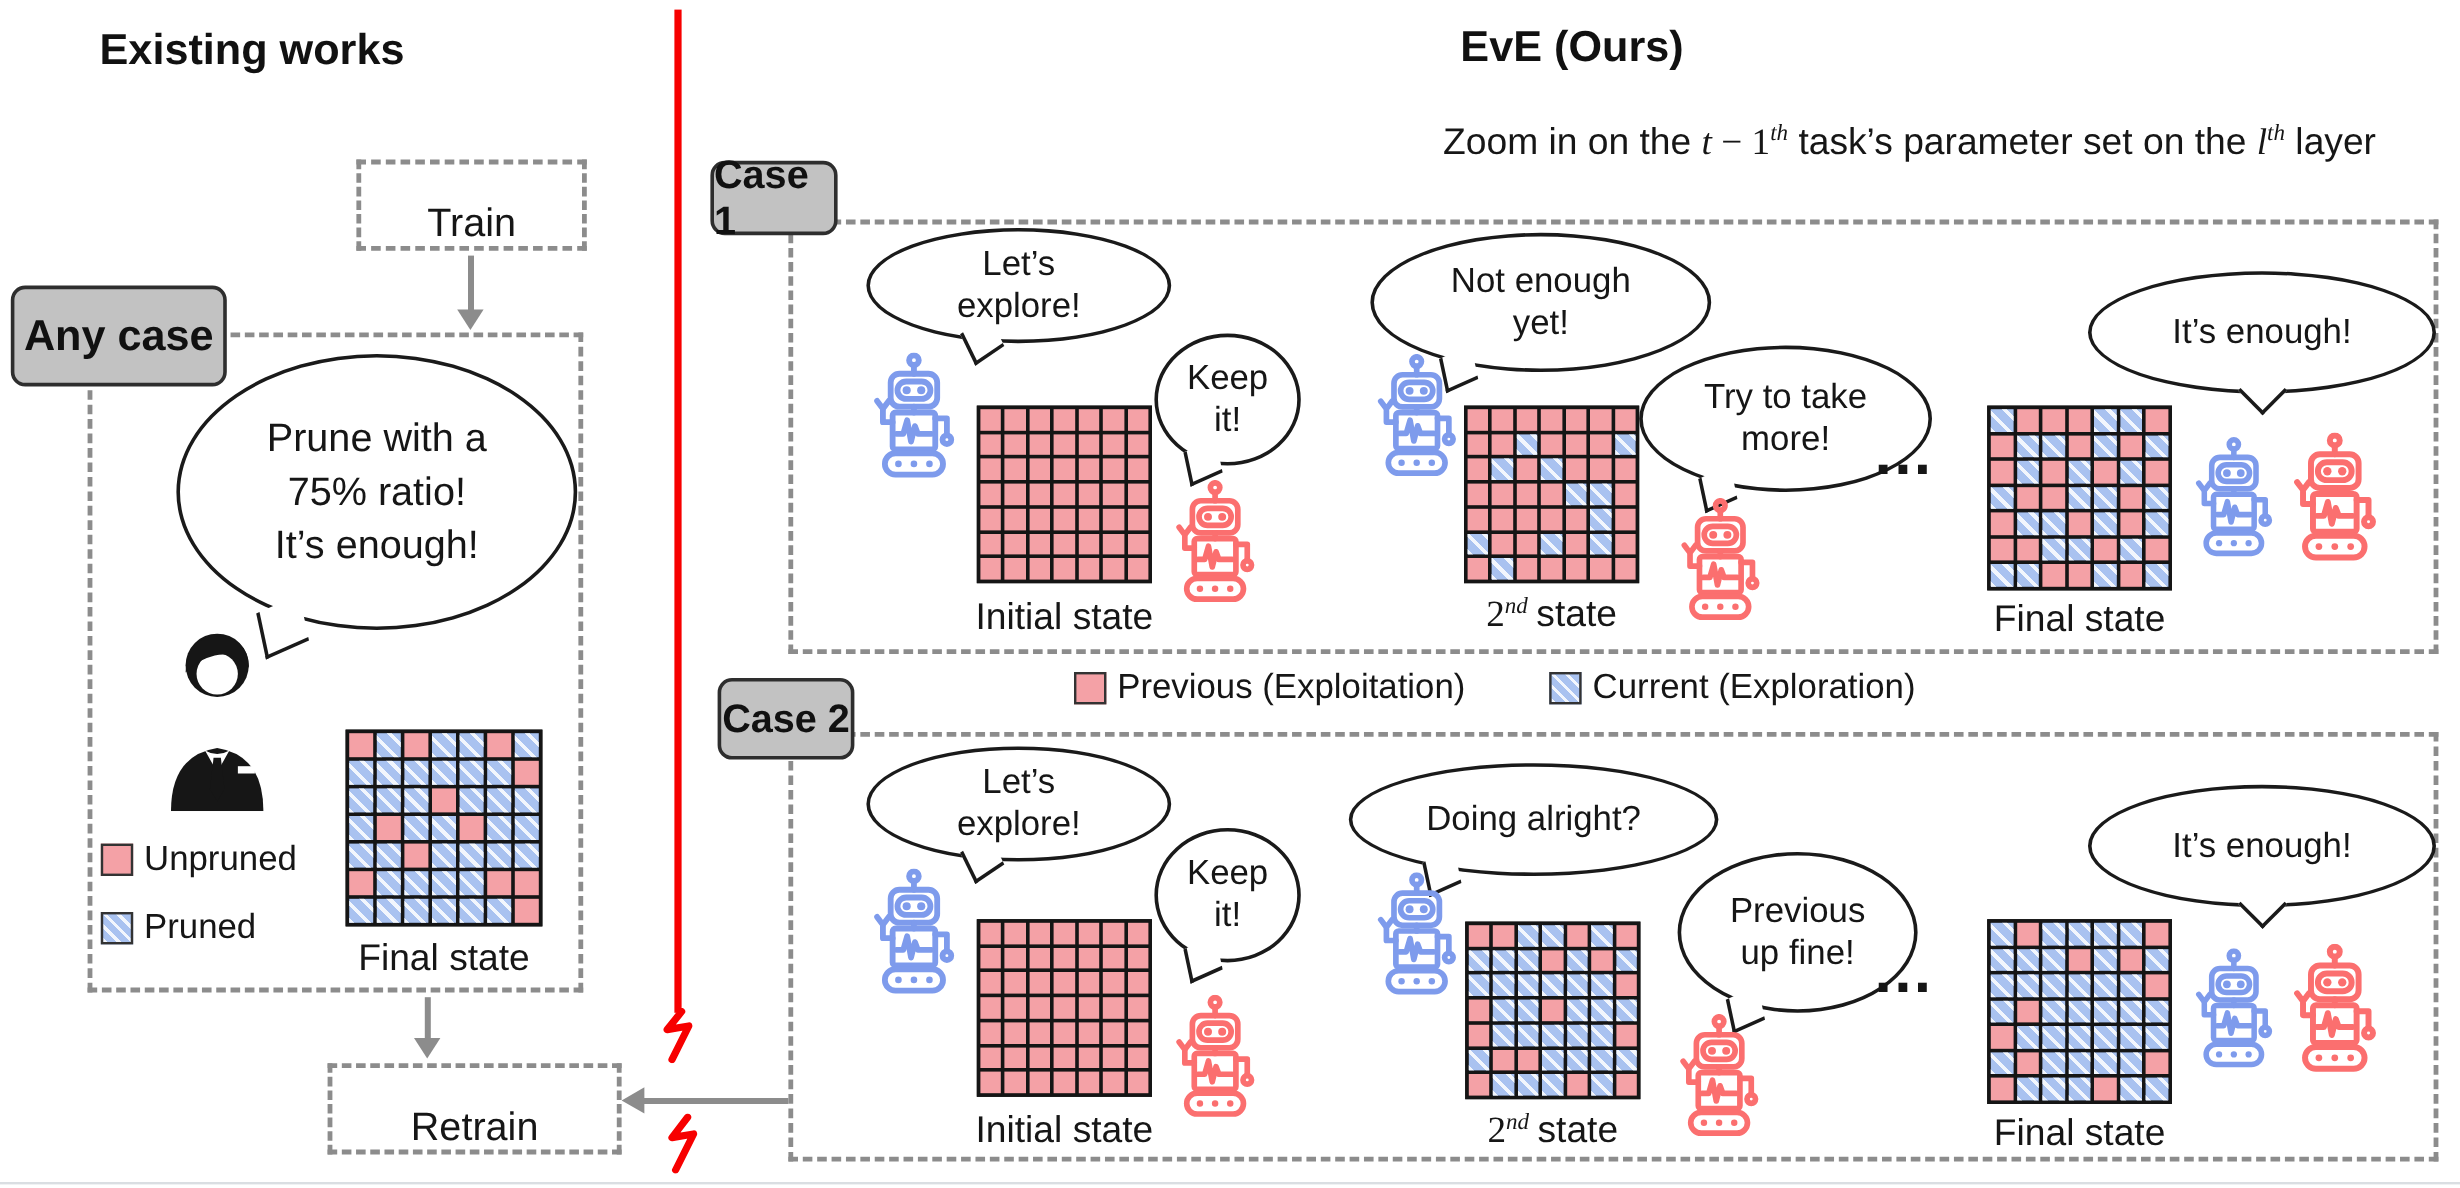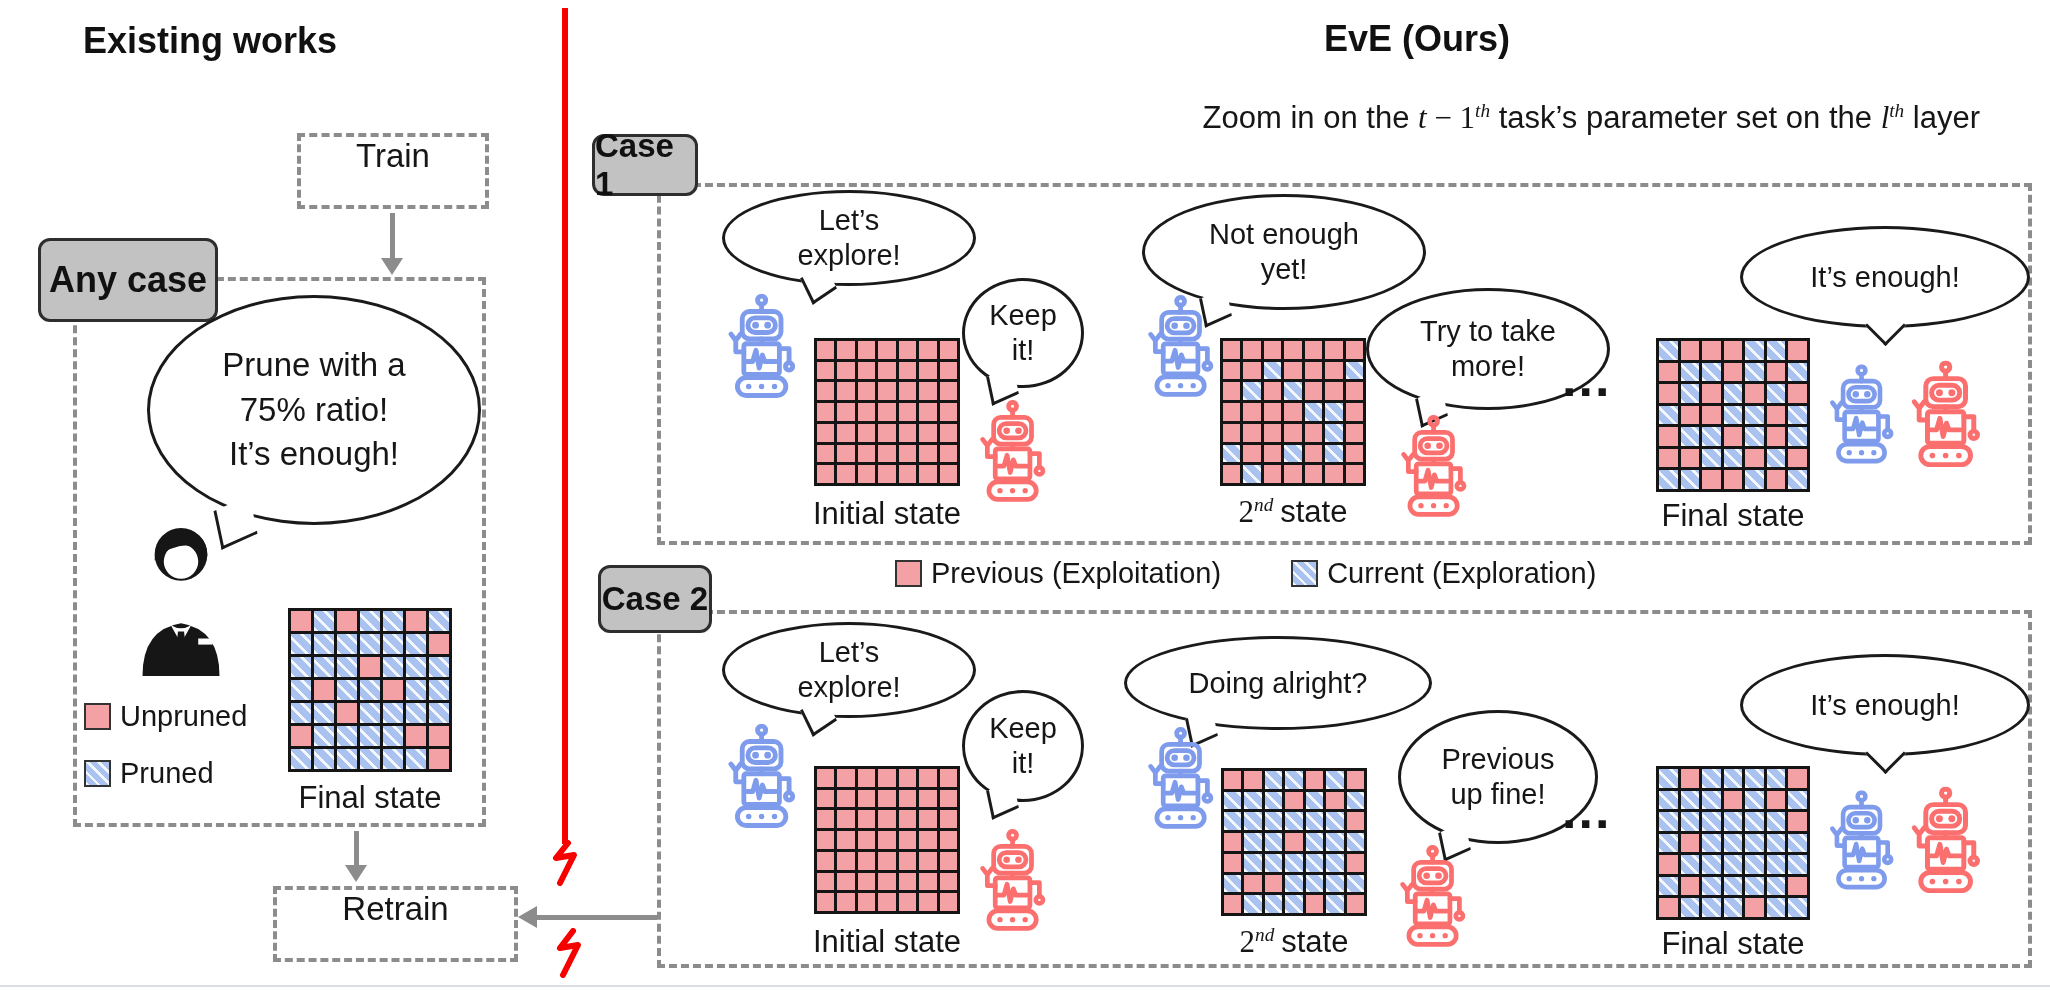--- a/index.html
+++ b/index.html
@@ -11,21 +11,21 @@
   .panel-title{font-size:36px;font-weight:bold;text-align:center;color:#111;}
 
   
   .dash-box{border:4px dashed var(--dash-gray,#8c8c8c);background:transparent;}
 
   
   .tag{background:var(--tag-gray,#c2c2c2);border:3.5px solid #2e2e2e;border-radius:12px;
        display:flex;align-items:center;justify-content:center;font-weight:bold;color:#111;}
 
   
-  .node{border:4px dashed var(--dash-gray,#8c8c8c);display:flex;align-items:flex-start;justify-content:center;
+  .node{border:4px dashed var(--dash-gray,#8c8c8c);display:flex;align-items:flex-end;justify-content:center;
         font-size:33px;color:#161616;background:#fff;}
 
   
   .bubble{border:3.5px solid #1a1a1a;border-radius:50%;background:#fff;
           display:flex;flex-direction:column;align-items:center;justify-content:center;
           font-size:29px;line-height:1.2;text-align:center;color:#161616;}
   .bubble .tail{position:absolute;width:26px;height:26px;background:#fff;
           border-right:3.5px solid #1a1a1a;border-bottom:3.5px solid #1a1a1a;bottom:-15px;}
   .tail.t-left{left:20%;transform:rotate(72deg) skew(6deg,6deg);}
   .tail.t-midleft{left:32%;transform:rotate(60deg) skew(4deg,4deg);}
@@ -111,21 +111,21 @@
 
   <div class="abs node" style="left:297px;top:133px;width:192px;height:76px;">
     <span>Train</span>
   </div>
 
   <div class="abs aline" style="left:390px;top:213px;width:5px;height:46px;"></div>
   <div class="abs ah-down" style="left:381px;top:258px;"></div>
 
   <div class="abs dash-box" style="left:73px;top:277px;width:413px;height:550px;"></div>
 
-  <div class="abs tag" style="left:38px;top:238px;width:180px;height:84px;font-size:36px;">
+  <div class="abs tag" style="left:9px;top:238px;width:180px;height:84px;font-size:36px;">
     <span>Any case</span>
   </div>
 
   <div class="abs bubble" style="left:147px;top:295px;width:334px;height:230px;font-size:33px;line-height:1.35;">
     <span>Prune with a</span>
     <span>75% ratio!</span>
     <span>It’s enough!</span>
     <i class="tail t-left big"></i>
   </div>
 
@@ -209,21 +209,21 @@
 
   <div class="abs" style="left:562px;top:8px;width:6px;height:836px;background:var(--red-line,#f70000);"></div>
   <svg class="abs" style="left:548px;top:840px;" width="34" height="46" viewBox="0 0 34 46">
     <path d="M20 3 L8 18 L26 15 L12 43" fill="none" stroke="var(--red-line,#f70000)" stroke-width="6" stroke-linecap="round" stroke-linejoin="round"></path>
   </svg>
   <svg class="abs" style="left:551px;top:928px;" width="34" height="50" viewBox="0 0 34 50">
     <path d="M22 3 L9 20 L27 17 L12 47" fill="none" stroke="var(--red-line,#f70000)" stroke-width="6" stroke-linecap="round" stroke-linejoin="round"></path>
   </svg>
   <div class="abs" style="left:0;top:985px;width:2050px;height:2px;background:#dadee2;"></div>
 
-  <div class="abs panel-title" style="left:1110px;top:18px;width:400px;text-align:right;">EvE (Ours)</div>
+  <div class="abs panel-title" style="left:1110px;top:18px;width:400px;">EvE (Ours)</div>
 
   <div class="abs" style="left:640px;top:100px;width:1340px;text-align:right;font-size:31px;color:#161616;">
     <span>Zoom in on the </span><span class="math">t</span><span class="mathn"> − 1</span><sup class="math">th</sup><span> task’s parameter set on the </span><span class="math">l</span><sup class="math">th</sup><span> layer</span>
   </div>
 
   <div class="abs dash-box" style="left:657px;top:183px;width:1375px;height:362px;"></div>
   <div class="abs tag" style="left:592px;top:134px;width:106px;height:62px;font-size:33px;">
     <span>Case 1</span>
   </div>
 

